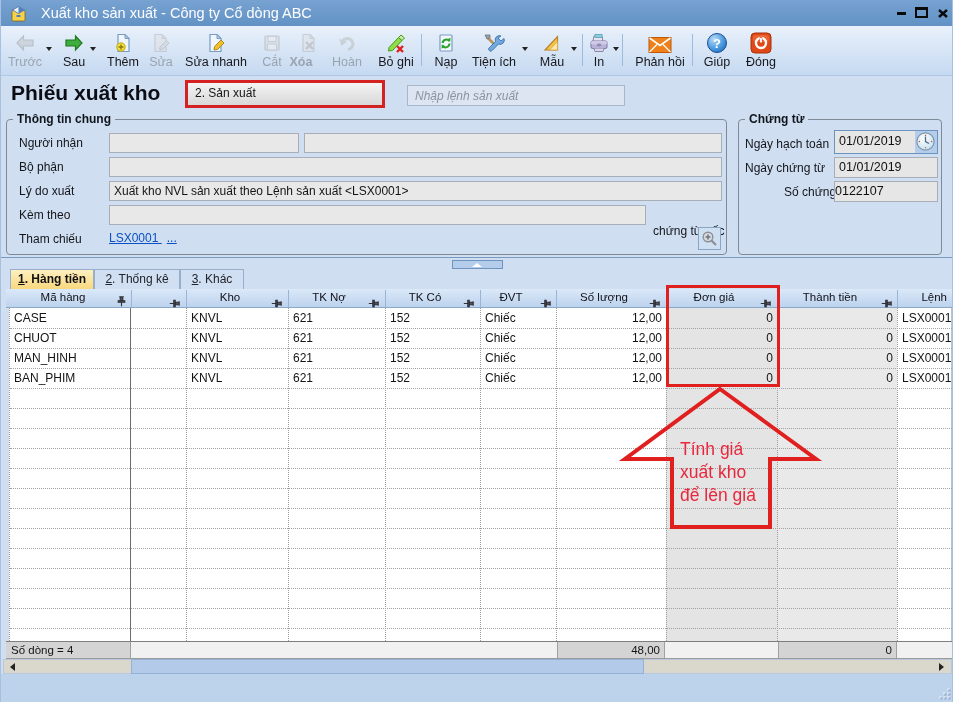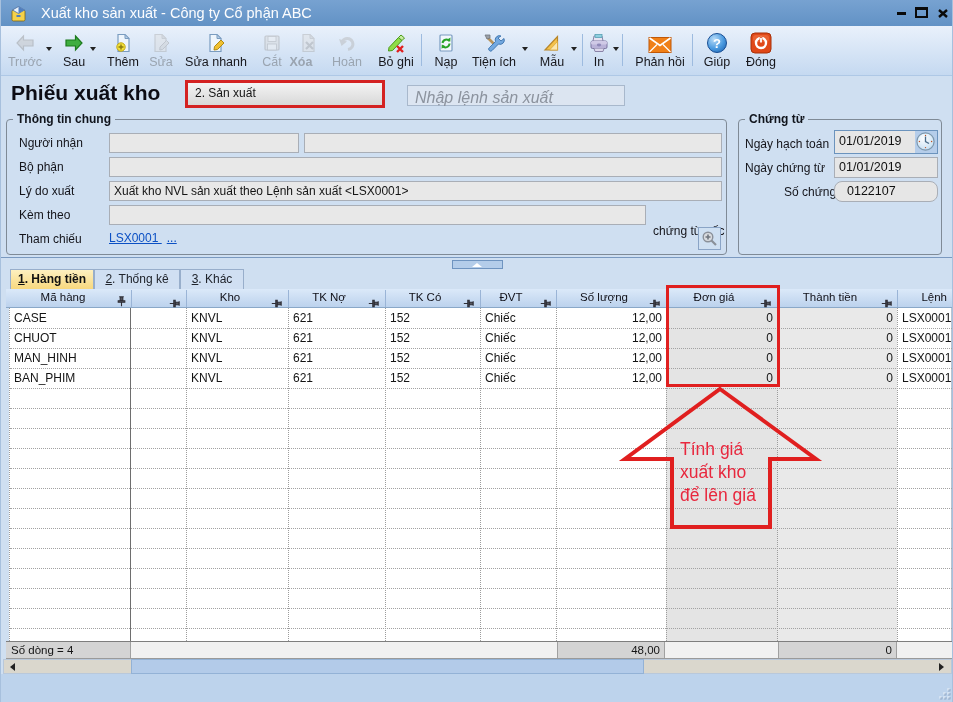--- a/index.html
+++ b/index.html
@@ -18,21 +18,21 @@
 </style></head><body>
 <div id="win">
 
 <div class="abs" style="left:0;top:0;width:953px;height:26px;background:linear-gradient(#77a2d1,#6292c5);"></div>
 <svg class="abs" style="left:9px;top:5px" width="17" height="17" viewBox="0 0 17 17">
 <rect x="2" y="5" width="13" height="11" rx="1.5" fill="#f5d24a" stroke="#7d6414" stroke-width="0.8"></rect>
 <path d="M2.5 5 L8.5 1.5 L14.5 5 L8.5 8.5 Z" fill="#e9f2fb" stroke="#4a6b9a" stroke-width="0.8"></path>
 <path d="M8.5 1.5 L14.5 5 L8.5 8.5" fill="#4f7fc0"></path>
 <rect x="6.5" y="10" width="4" height="2" fill="#4f7fc0"></rect>
 </svg>
-<div class="abs" style="left:40px;top:5px;font-size:14.5px;color:#fdfdfe;">Xuất kho sản xuất - Công ty Cổ phận ABC</div>
+<div class="abs" style="left:40px;top:5px;font-size:14.5px;color:#fdfdfe;">Xuất kho sản xuất - Công ty Cổ dòng ABC</div>
 <div class="abs" style="left:896px;top:12px;width:9px;height:3px;background:#0a0a0a;"></div>
 <div class="abs" style="left:914px;top:7px;width:13px;height:11px;border:2px solid #0a0a0a;border-top-width:3px;"></div>
 <svg class="abs" style="left:937px;top:9px" width="10" height="9" viewBox="0 0 10 9">
       <path d="M1 1 L9 8 M9 1 L1 8" stroke="#0a0a0a" stroke-width="2.4"></path>
     </svg>
 <div class="abs" style="left:0;top:26px;width:953px;height:50px;background:linear-gradient(#e9f1fb,#c5d9f1);border-bottom:1px solid #aec8e6;"></div>
 <div class="ticon" style="left:24px;top:33px;opacity:0.45;filter:grayscale(1);"><svg width="22" height="20" viewBox="0 0 22 20">
         <path d="M9.5 3 L3 10 L9.5 17 L9.5 13 L19 13 L19 7 L9.5 7 Z" fill="#b9bec6" stroke="#8a9099" stroke-width="1.2"></path>
       </svg></div>
 <div class="tlabel dis" style="left:24px;top:55px;">Trước</div>
@@ -143,21 +143,21 @@
       </svg></div>
 <div class="tlabel" style="left:760px;top:55px;">Đóng</div>
 <div class="sep" style="left:420px;"></div>
 <div class="sep" style="left:581px;"></div>
 <div class="sep" style="left:621px;"></div>
 <div class="sep" style="left:691px;"></div>
 <div class="abs" style="left:10px;top:81px;font-size:21px;font-weight:bold;color:#0c0c14;">Phiếu xuất kho</div>
 <div class="abs" style="left:184px;top:80px;width:200px;height:28px;border:3px solid #d42222;background:linear-gradient(#f4f4f4,#d8d8d8);"></div>
 <div class="abs" style="left:194px;top:86px;font-size:12px;color:#141414;">2. Sản xuất</div>
 <div class="abs" style="left:406px;top:85px;width:218px;height:21px;background:#dce5f1;border:1px solid #a8b8cc;"></div>
-<div class="abs" style="left:414px;top:89px;font-size:16px;font-style:italic;color:#8c939e;">Nhập lệnh sản xuất</div>
+<div class="abs" style="left:414px;top:89px;font-size:12px;font-style:italic;color:#8c939e;">Nhập lệnh sản xuất</div>
 <div class="abs" style="left:5px;top:119px;width:721px;height:136px;border:1px solid #7f8a96;border-radius:4px;"></div>
 <div class="abs" style="left:12px;top:112px;font-size:12px;font-weight:bold;color:#10141c;background:#cfdff1;padding:0 4px;">Thông tin chung</div>
 <div class="lbl" style="left:18px;top:136px;">Người nhận</div>
 <div class="lbl" style="left:18px;top:160px;">Bộ phận</div>
 <div class="lbl" style="left:18px;top:184px;">Lý do xuất</div>
 <div class="lbl" style="left:18px;top:208px;">Kèm theo</div>
 <div class="lbl" style="left:18px;top:232px;">Tham chiếu</div>
 <div class="inp" style="left:108px;top:133px;width:190px;height:20px;"></div>
 <div class="inp" style="left:303px;top:133px;width:418px;height:20px;"></div>
 <div class="inp" style="left:108px;top:157px;width:613px;height:20px;"></div>
@@ -188,21 +188,21 @@
         </radialGradient>
       </defs>
       <circle cx="9.5" cy="9.5" r="8.6" fill="url(#ck)" stroke="#7c97ad" stroke-width="1.2"></circle>
       <path d="M9.5 4.5 V9.5 L13 11.5" fill="none" stroke="#4a6b88" stroke-width="1.3"></path>
       <circle cx="9.5" cy="3.4" r="0.7" fill="#c05020"></circle>
       <circle cx="9.5" cy="15.6" r="0.7" fill="#c05020"></circle>
       <circle cx="3.4" cy="9.5" r="0.7" fill="#c05020"></circle>
       <circle cx="15.6" cy="9.5" r="0.7" fill="#c05020"></circle>
     </svg>
 <div class="inp" style="left:833px;top:157px;width:104px;height:21px;font-size:12.5px;color:#101010;line-height:19px;padding-left:4px;background:#e6e6e6;">01/01/2019</div>
-<div class="inp" style="left:833px;top:181px;width:104px;height:21px;font-size:12.5px;color:#101010;line-height:19px;padding-left:12px;background:#e6e6e6;border-radius:8px;">0122107</div>
+<div class="inp" style="left:833px;top:181px;width:104px;height:21px;font-size:12.5px;color:#101010;line-height:19px;padding-left:0;background:#e6e6e6;">0122107</div>
 <div class="abs" style="left:0;top:257px;width:953px;height:1px;background:#7a99c0;"></div>
 <div class="abs" style="left:451px;top:260px;width:51px;height:9px;background:#b4cdea;border:1px solid #6f94c0;"></div>
 <div class="abs" style="left:471px;top:262.5px;width:0;height:0;border-left:5px solid transparent;border-right:5px solid transparent;border-bottom:4.5px solid #fff;"></div>
 <div class="abs" style="left:9px;top:269px;width:84px;height:20px;background:linear-gradient(#fdf0c0,#f8d87e);border:1px solid #98aecb;border-bottom:none;font-size:12px;font-weight:bold;color:#111;text-align:center;line-height:19px;"><span style="text-decoration:underline;">1</span>. Hàng tiền</div>
 <div class="abs" style="left:93px;top:269px;width:86px;height:20px;background:#d0dff2;border:1px solid #98aecb;border-bottom:none;font-size:12px;color:#20242c;text-align:center;line-height:19px;"><span style="text-decoration:underline;">2</span>. Thống kê</div>
 <div class="abs" style="left:179px;top:269px;width:64px;height:20px;background:#d0dff2;border:1px solid #98aecb;border-bottom:none;font-size:12px;color:#20242c;text-align:center;line-height:19px;"><span style="text-decoration:underline;">3</span>. Khác</div>
 <div class="abs" style="left:5px;top:289px;width:946px;height:19px;background:linear-gradient(#dbe9f9,#bcd2ed);border-bottom:1px solid #8aa8c8;"></div>
 <div class="abs" style="left:8px;top:308px;width:943px;height:333px;background:#fff;"></div>
 <div class="abs" style="left:665px;top:308px;width:111px;height:333px;background:#e4e4e4;"></div>
 <div class="abs" style="left:776px;top:308px;width:120px;height:333px;background:#e9e9e9;"></div>

